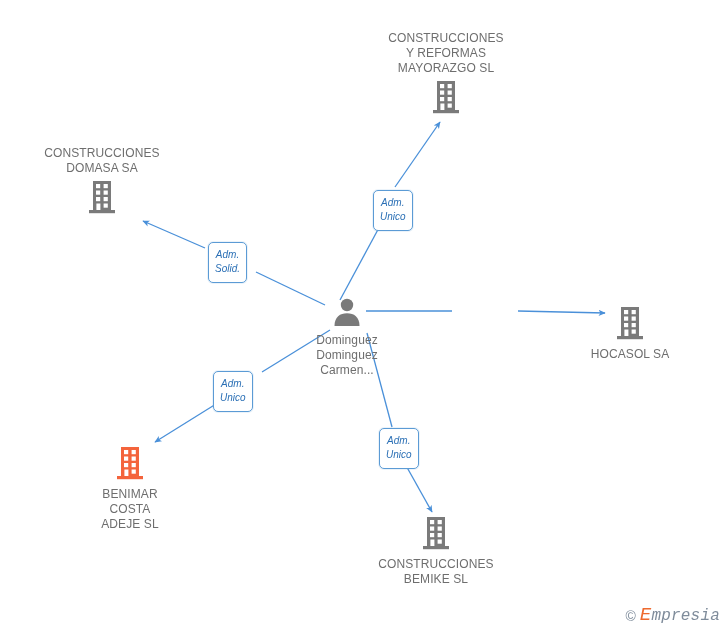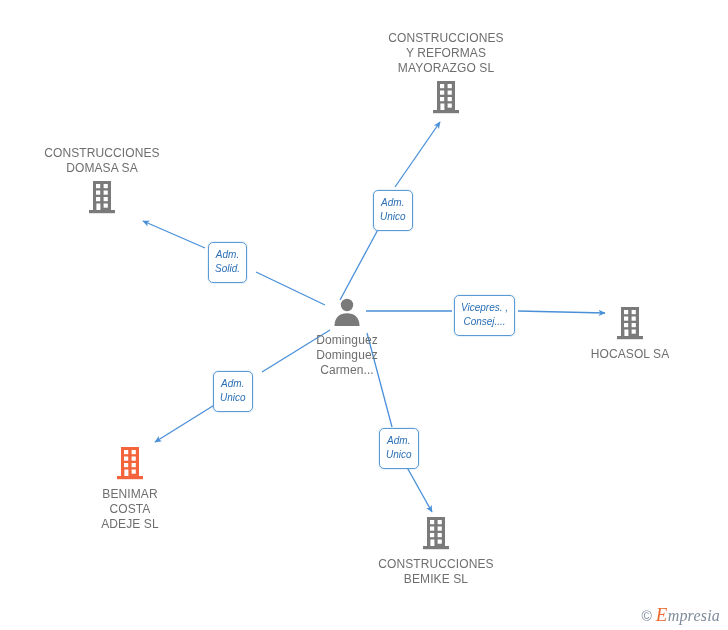--- a/index.html
+++ b/index.html
@@ -71,21 +71,21 @@
     gap: 4px;
     font-size: 15px;
     line-height: 16px;
   }
   .watermark .copy {
     color: #7f8c9b;
     font-size: 14px;
     font-family: "Liberation Sans", sans-serif;
   }
   .watermark .brand {
-    font-family: Liberation Serif, serif;
+    font-family: Liberation Mono, monospace;
     font-style: italic;
     font-size: 16px;
     color: #7f8c9b;
     letter-spacing: 0.2px;
   }
   .watermark .brand .cap {
     color: #ee6a2f;
     font-size: 19px;
   }
 </style>
@@ -234,22 +234,20 @@
     <span class="label">CONSTRUCCIONES
 BEMIKE SL</span>
   </div>
 
   <div class="edge-label" style="left:373px; top:190px;">Adm.
 Unico</div>
 
   <div class="edge-label" style="left:208px; top:242px;">Adm.
 Solid.</div>
 
-  <div class="edge-label" style="left:454px; top:295px;">Vicepres. ,
-Consej....</div>
 
   <div class="edge-label" style="left:213px; top:371px;">Adm.
 Unico</div>
 
   <div class="edge-label" style="left:379px; top:428px;">Adm.
 Unico</div>
 
   <div class="watermark">
     <span class="copy">©</span>
     <span class="brand"><span class="cap">E</span><span>mpresia</span></span>

